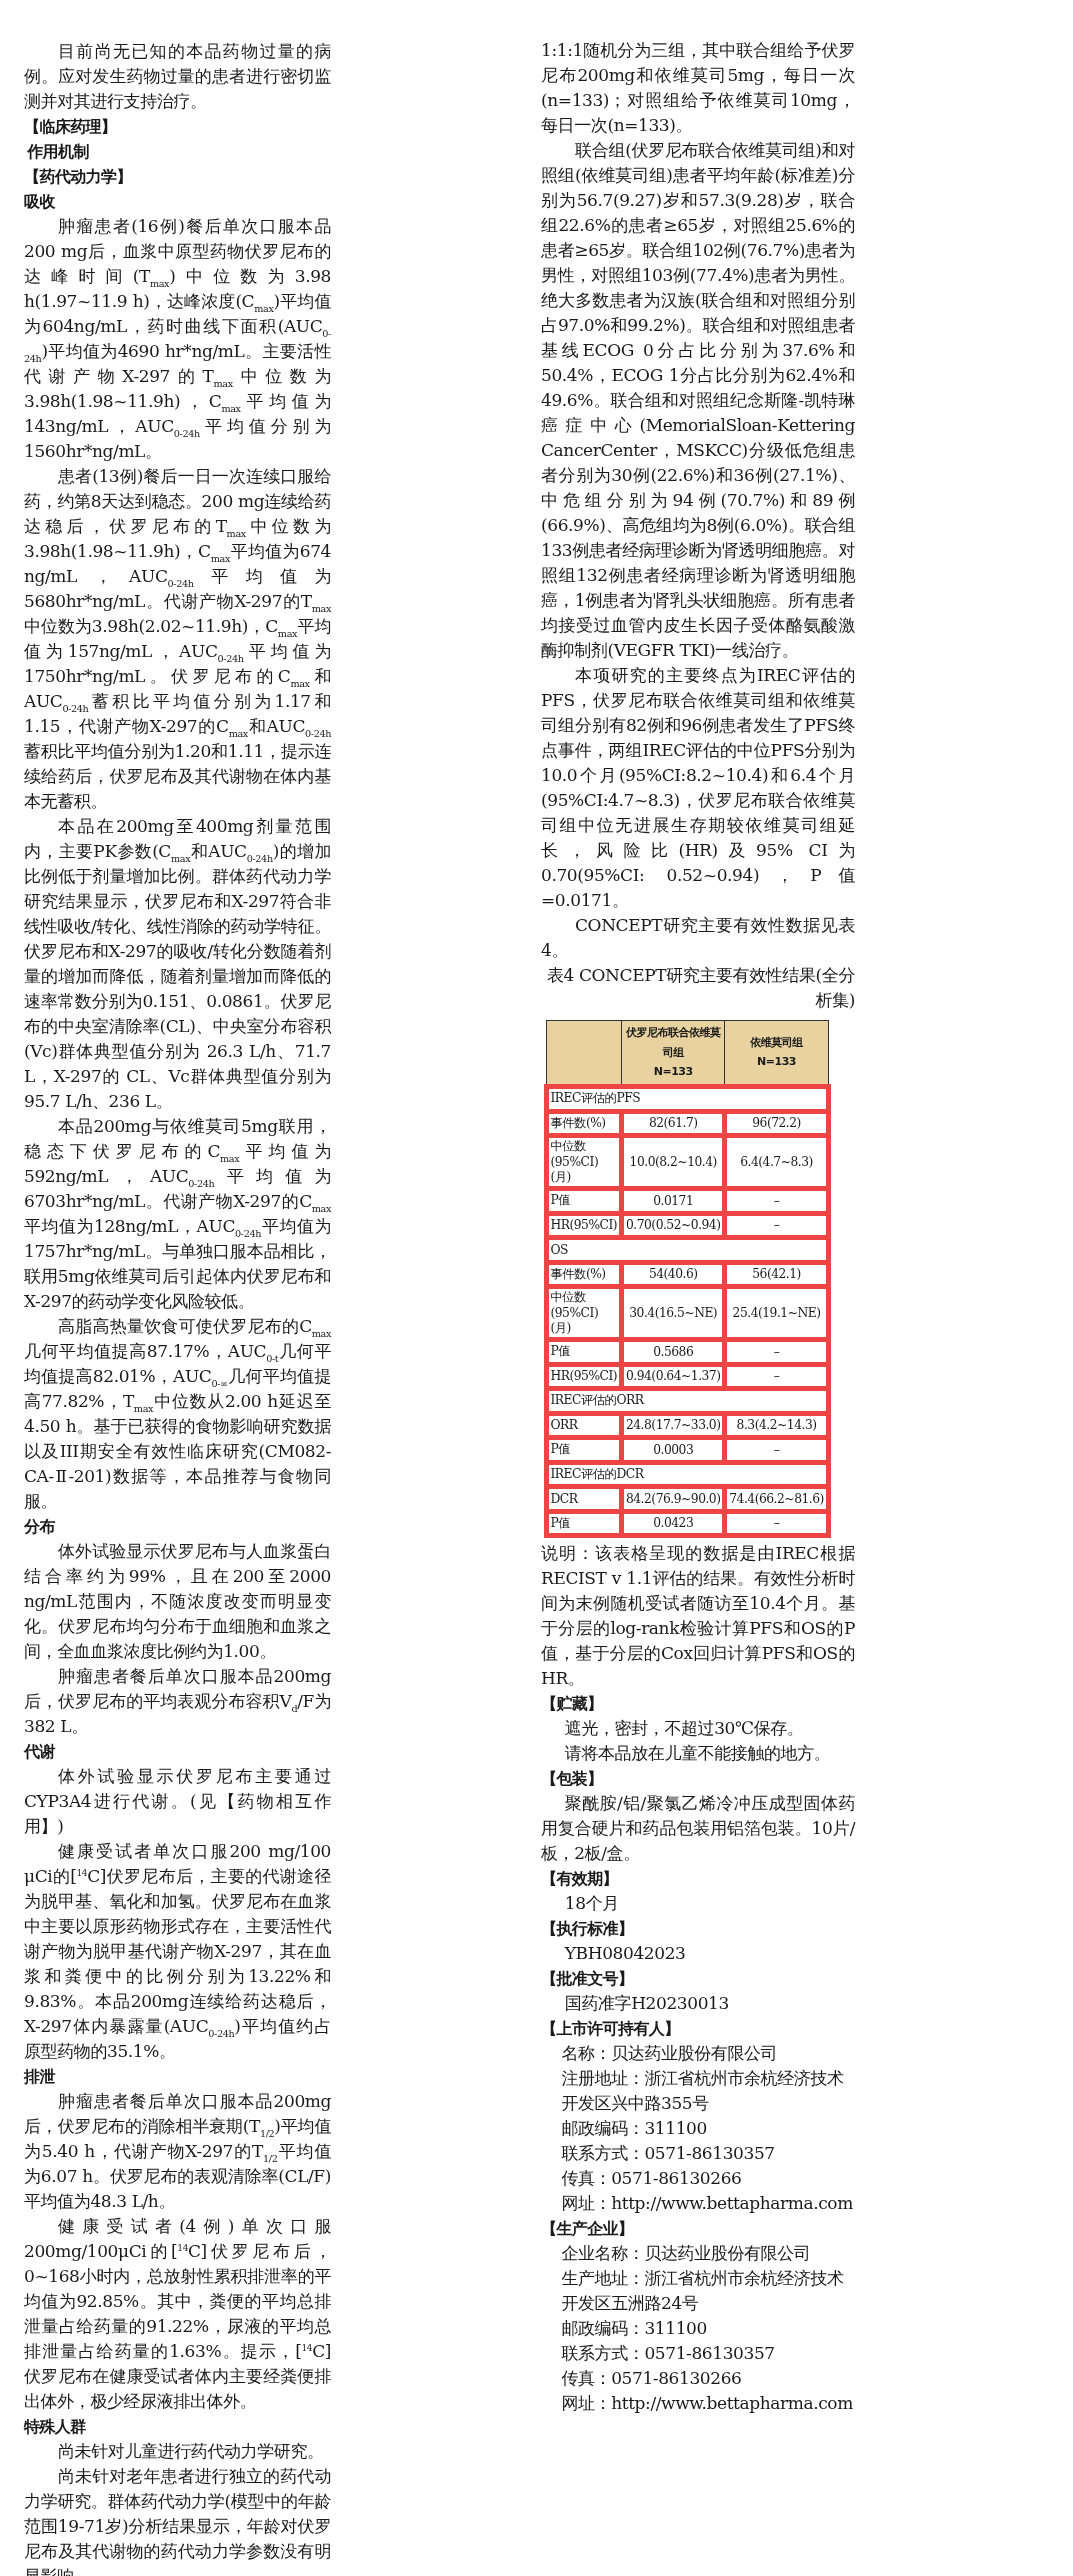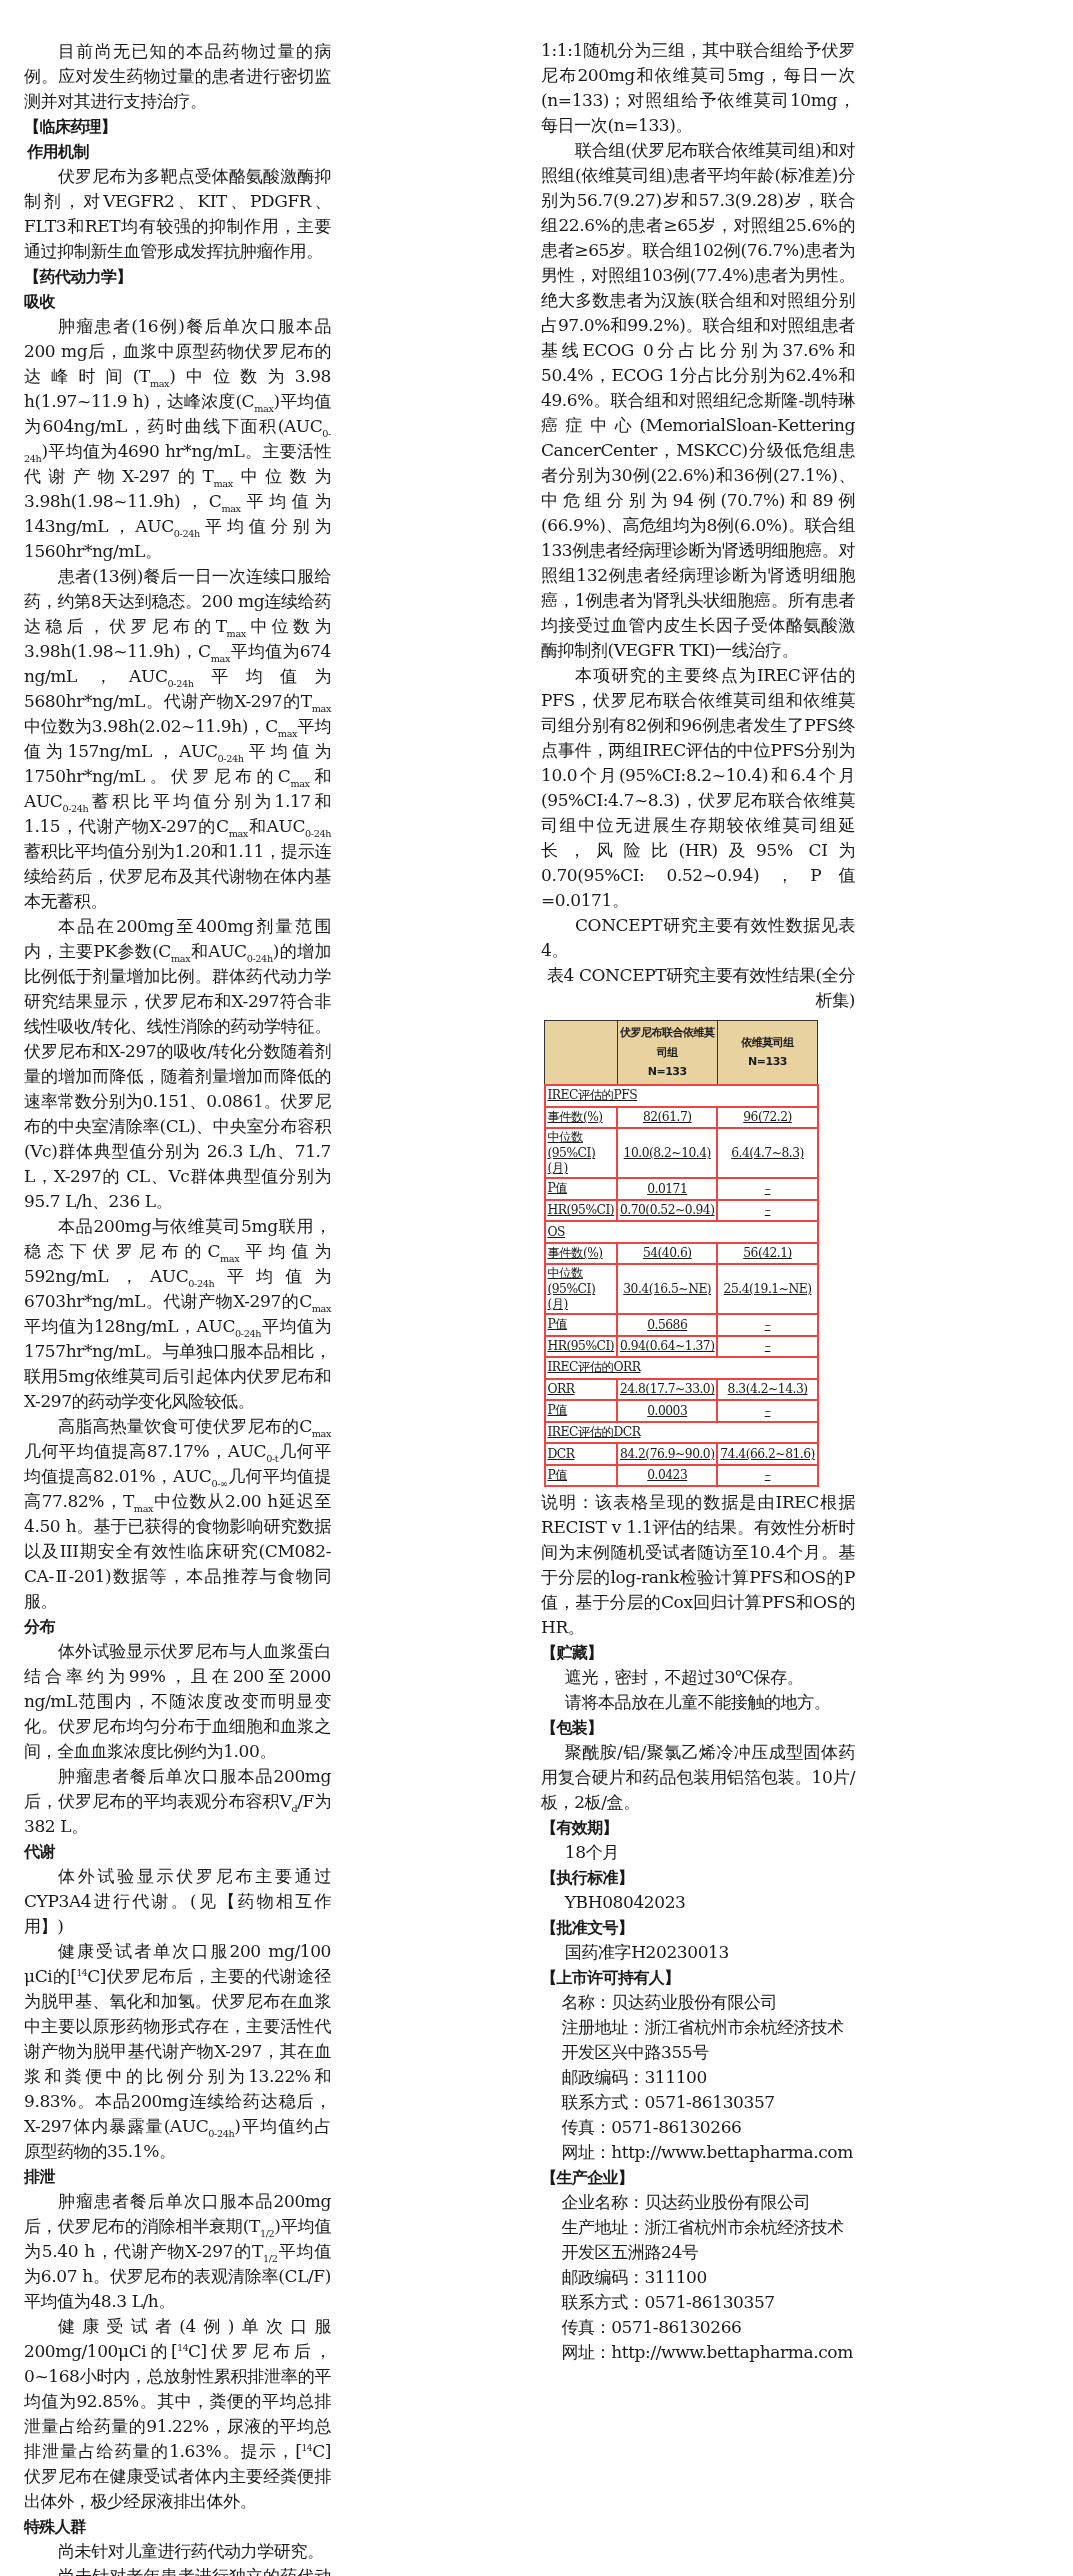--- a/index.html
+++ b/index.html
@@ -14,36 +14,35 @@
   .para.noindent { text-indent:0; }
   .para.indent1 { text-indent:1.4em; }
   .sec { font-family:"DejaVu Sans","Liberation Sans",sans-serif; font-weight:bold; font-size:16px; line-height:25px; margin:0; letter-spacing:-0.6px; }
   .subsec { font-family:"DejaVu Sans","Liberation Sans",sans-serif; font-weight:bold; font-size:16px; line-height:25px; margin:0; letter-spacing:-0.6px; }
   .subsec.shift { padding-left:0.2em; }
   sub { font-size:9.7px; vertical-align:-4.5px; line-height:0;margin-top:12px; }
   sup { font-size:9px; vertical-align:6.5px; line-height:0; }
   .caption { font-size:17px; line-height:25px; text-align:right; margin:0; letter-spacing:-0.4px; }
   table.eff { border-collapse:collapse; width:265px; margin:6.5px 0 2.6px 2.6px; font-size:12.3px; letter-spacing:-0.5px; }
   table.eff th { background:#e8d29f; font-family:"DejaVu Sans","Liberation Sans",sans-serif; font-weight:bold; font-size:11px; line-height:19.5px; border:1px solid #333; padding:2.6px 1.3px; }
-  table.eff td { border:2px solid #ef4444; height:19.5px; padding:0 1.9px;text-decoration:underline; }
+  table.eff td { border:5px solid #ef4444; height:19.5px; padding:0 1.9px; }
   table.eff td.val { text-align:center; }
   table.eff tr.group td { text-align:left; }
   table.eff col.c1 { width:90px; }
   table.eff col.c2 { width:94px; }
   .info { font-size:17px; line-height:25px; margin:0; padding-left:1.2em; letter-spacing:-0.4px; }
 </style>
 </head>
 <body>
 
 <div id="wrap">
   <div class="col col-left" id="left-col">
       <p class="para">目前尚无已知的本品药物过量的病例。应对发生药物过量的患者进行密切监测并对其进行支持治疗。</p>
       <h3 class="sec">【临床药理】</h3>
       <h4 class="subsec shift">作用机制</h4>
-      <p class="para">伏罗尼布为多靶点受体酪氨酸激酶抑制剂，对VEGFR2、KIT、PDGFR、FLT3和RET均有较强的抑制作用，主要通过抑制新生血管形成发挥抗肿瘤作用。</p>
       <h3 class="sec">【药代动力学】</h3>
       <h4 class="subsec">吸收</h4>
       <p class="para">肿瘤患者(16例)餐后单次口服本品200 mg后，血浆中原型药物伏罗尼布的达峰时间(T<sub>max</sub>)中位数为3.98 h(1.97~11.9 h)，达峰浓度(C<sub>max</sub>)平均值为604ng/mL，药时曲线下面积(AUC<sub>0-24h</sub>)平均值为4690 hr*ng/mL。主要活性代谢产物X-297的T<sub>max</sub>中位数为3.98h(1.98~11.9h)，C<sub>max</sub>平均值为143ng/mL，AUC<sub>0-24h</sub>平均值分别为1560hr*ng/mL。</p>
       <p class="para">患者(13例)餐后一日一次连续口服给药，约第8天达到稳态。200 mg连续给药达稳后，伏罗尼布的T<sub>max</sub>中位数为3.98h(1.98~11.9h)，C<sub>max</sub>平均值为674 ng/mL，AUC<sub>0-24h</sub>平均值为5680hr*ng/mL。代谢产物X-297的T<sub>max</sub>中位数为3.98h(2.02~11.9h)，C<sub>max</sub>平均值为157ng/mL，AUC<sub>0-24h</sub>平均值为1750hr*ng/mL。伏罗尼布的C<sub>max</sub>和AUC<sub>0-24h</sub>蓄积比平均值分别为1.17和1.15，代谢产物X-297的C<sub>max</sub>和AUC<sub>0-24h</sub>蓄积比平均值分别为1.20和1.11，提示连续给药后，伏罗尼布及其代谢物在体内基本无蓄积。</p>
       <p class="para">本品在200mg至400mg剂量范围内，主要PK参数(C<sub>max</sub>和AUC<sub>0-24h</sub>)的增加比例低于剂量增加比例。群体药代动力学研究结果显示，伏罗尼布和X-297符合非线性吸收/转化、线性消除的药动学特征。伏罗尼布和X-297的吸收/转化分数随着剂量的增加而降低，随着剂量增加而降低的速率常数分别为0.151、0.0861。伏罗尼布的中央室清除率(CL)、中央室分布容积(Vc)群体典型值分别为 26.3 L/h、71.7 L，X-297的 CL、Vc群体典型值分别为 95.7 L/h、236 L。</p>
       <p class="para">本品200mg与依维莫司5mg联用，稳态下伏罗尼布的C<sub>max</sub>平均值为592ng/mL，AUC<sub>0-24h</sub>平均值为6703hr*ng/mL。代谢产物X-297的C<sub>max</sub>平均值为128ng/mL，AUC<sub>0-24h</sub>平均值为1757hr*ng/mL。与单独口服本品相比，联用5mg依维莫司后引起体内伏罗尼布和X-297的药动学变化风险较低。</p>
       <p class="para">高脂高热量饮食可使伏罗尼布的C<sub>max</sub>几何平均值提高87.17%，AUC<sub>0-t</sub>几何平均值提高82.01%，AUC<sub>0-∞</sub>几何平均值提高77.82%，T<sub>max</sub>中位数从2.00 h延迟至4.50 h。基于已获得的食物影响研究数据以及III期安全有效性临床研究(CM082-CA-Ⅱ-201)数据等，本品推荐与食物同服。</p>
       <h4 class="subsec">分布</h4>
       <p class="para">体外试验显示伏罗尼布与人血浆蛋白结合率约为99%，且在200至2000 ng/mL范围内，不随浓度改变而明显变化。伏罗尼布均匀分布于血细胞和血浆之间，全血血浆浓度比例约为1.00。</p>
       <p class="para">肿瘤患者餐后单次口服本品200mg 后，伏罗尼布的平均表观分布容积V<sub>d</sub>/F为382 L。</p>

